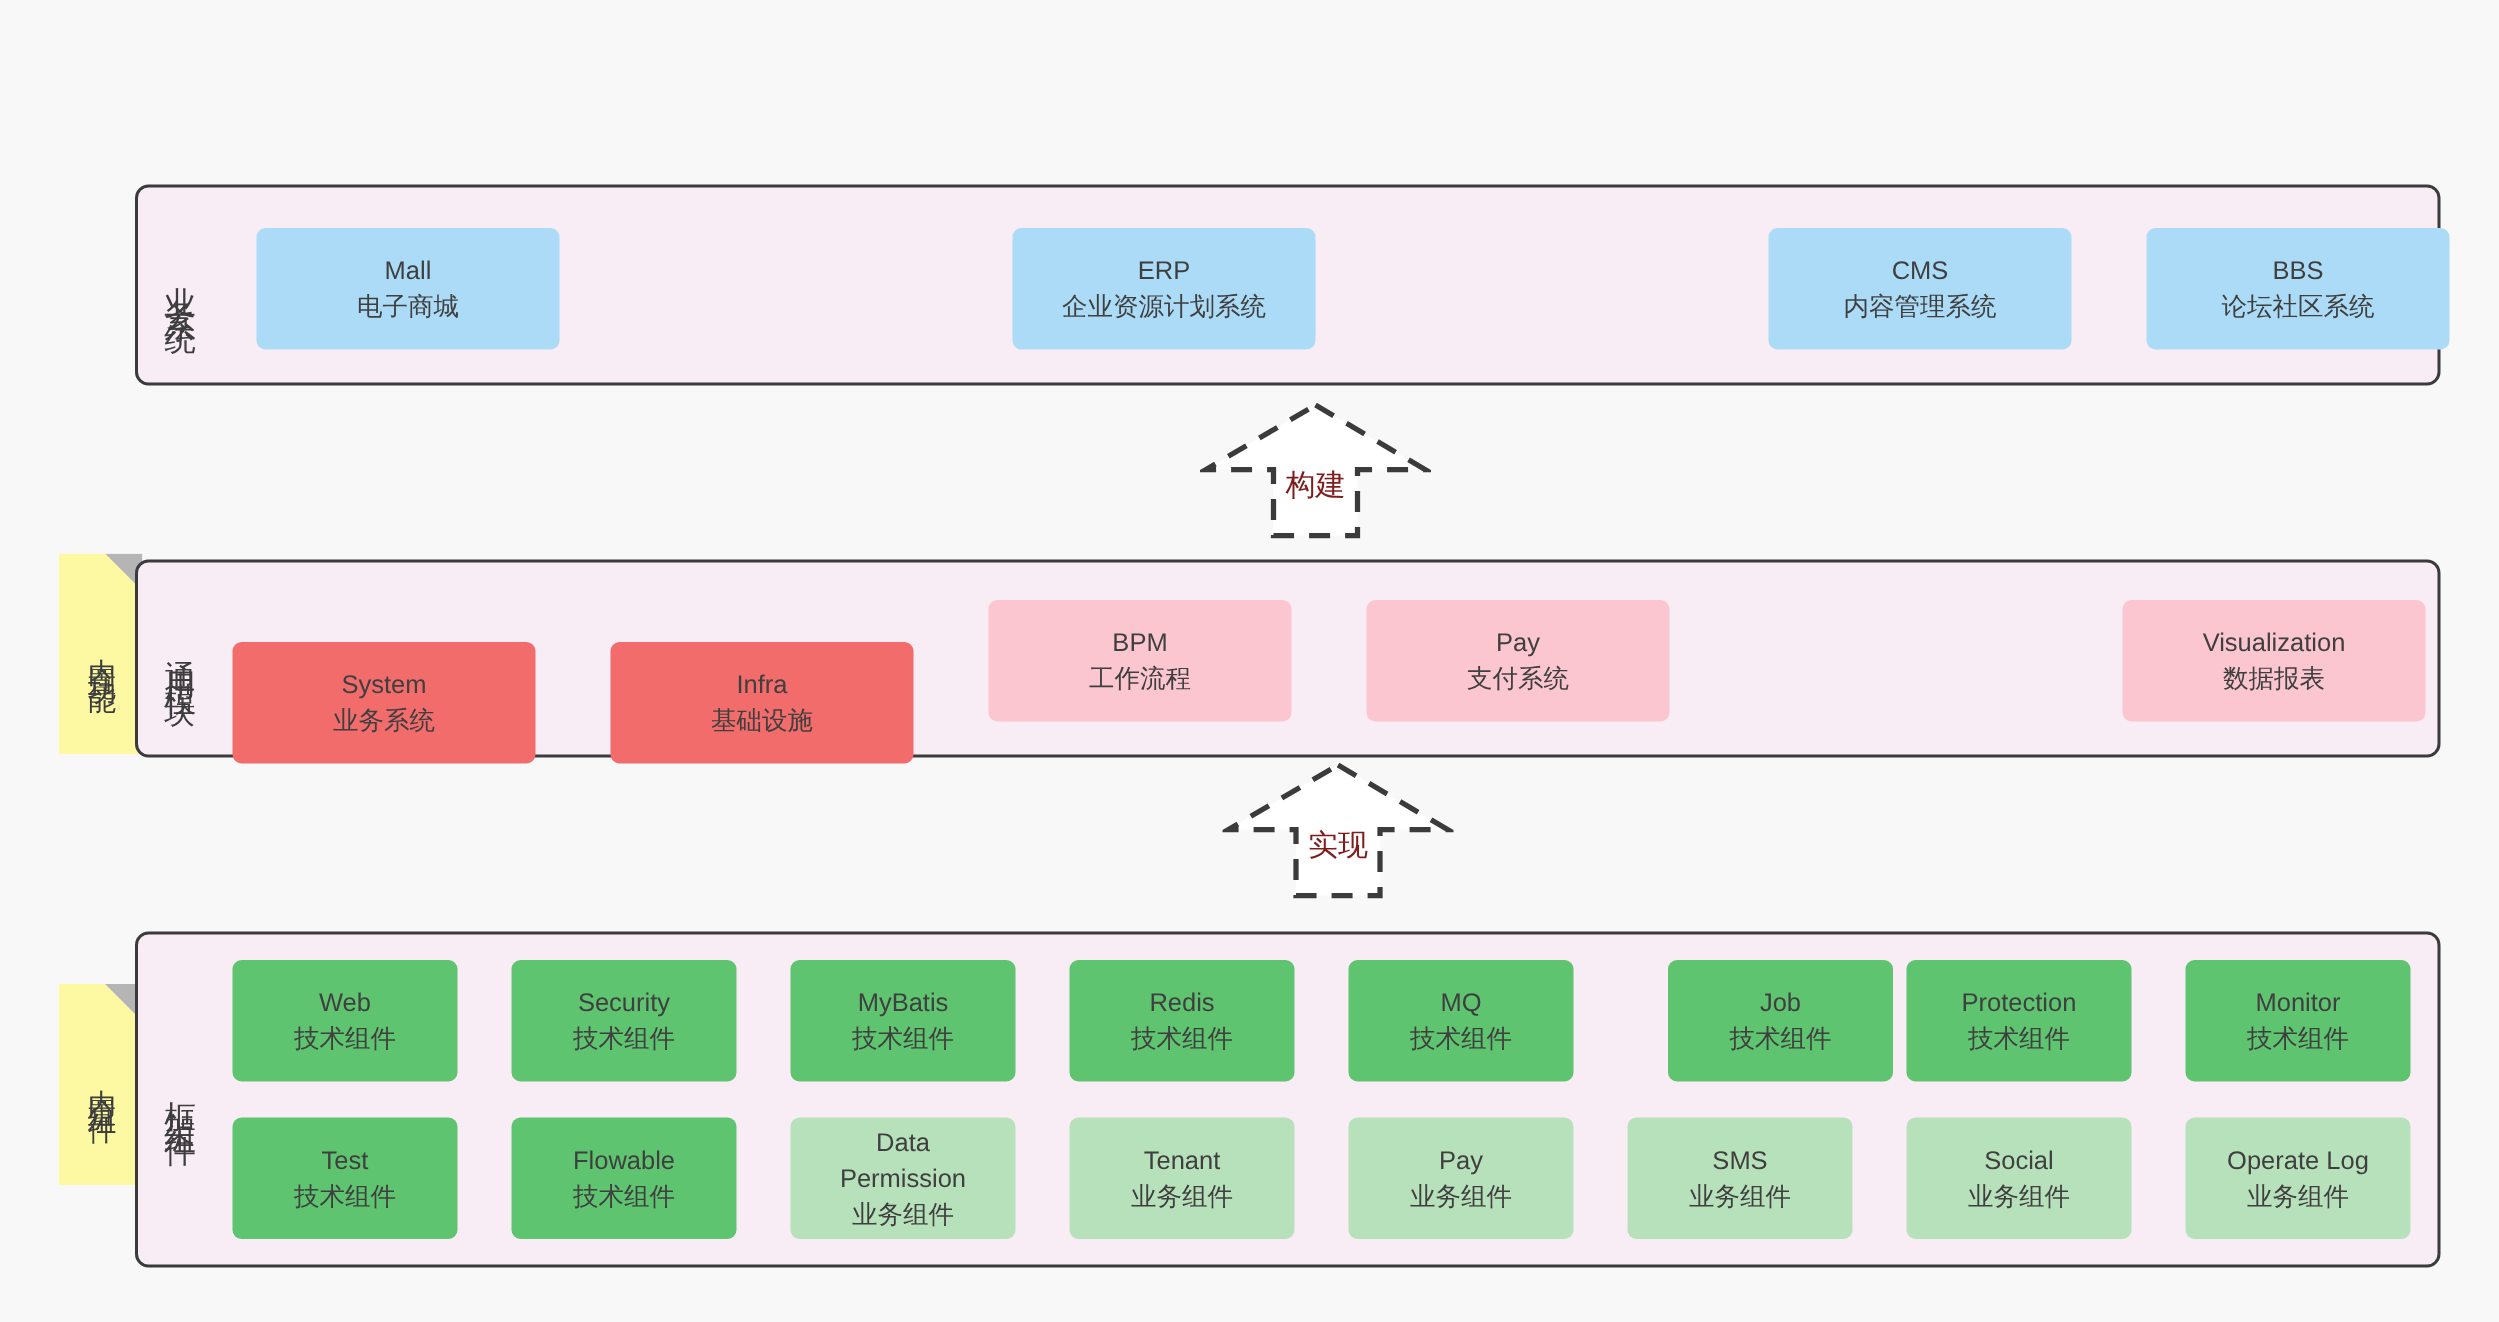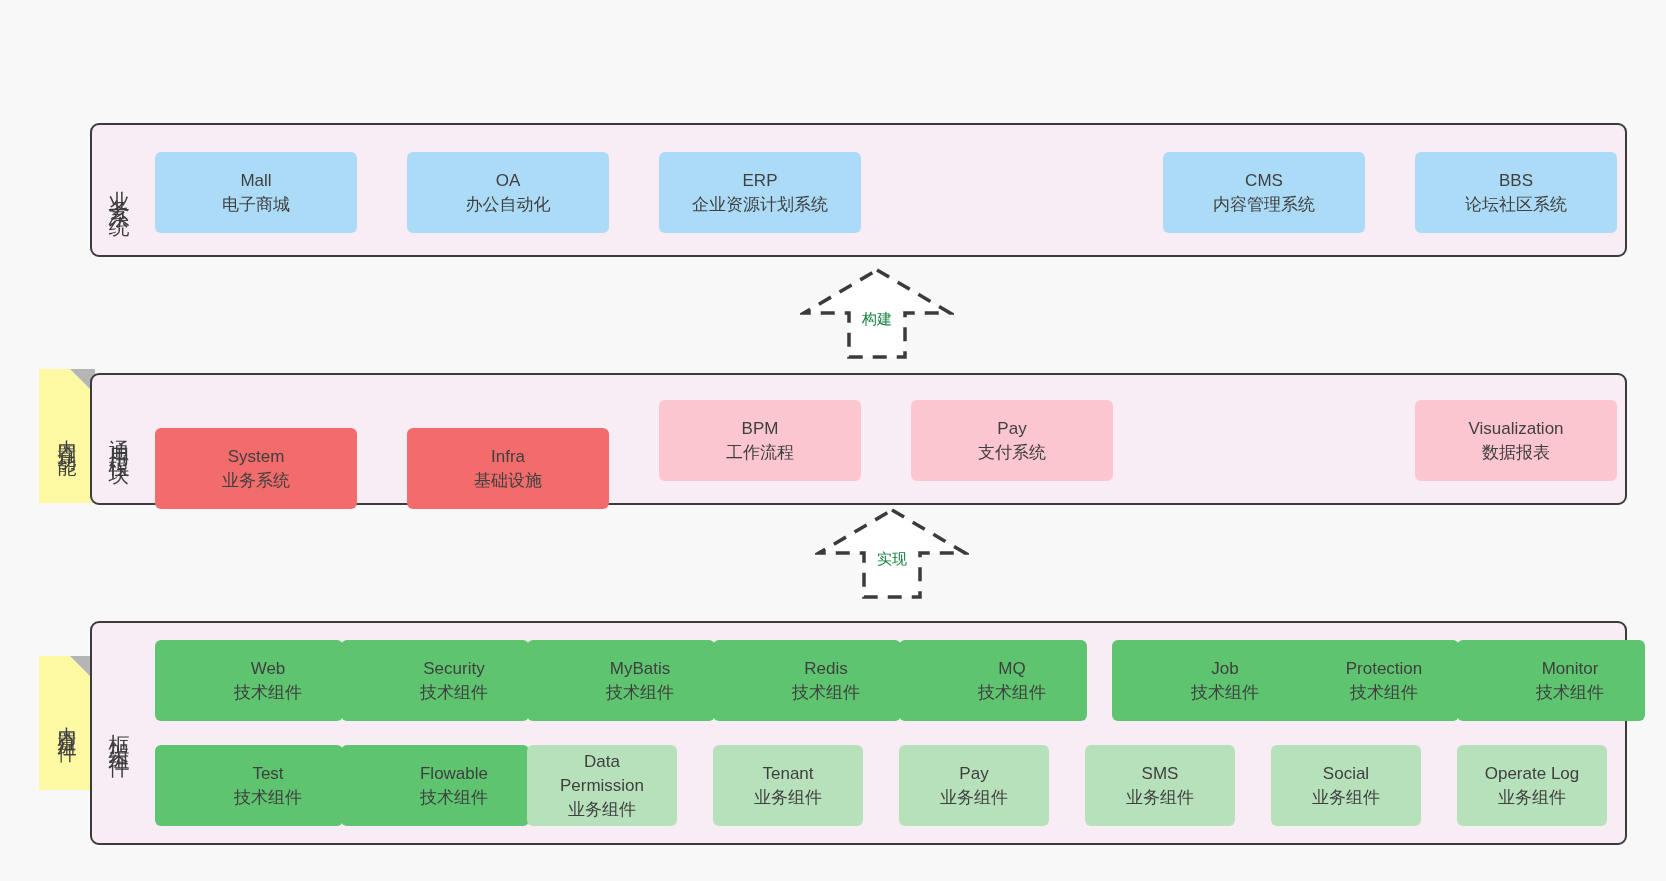--- a/index.html
+++ b/index.html
@@ -16,63 +16,59 @@
   .v-label{position:absolute;left:6px;top:0;bottom:0;width:42px;
            display:flex;align-items:center;justify-content:center;
            writing-mode:vertical-rl;text-orientation:upright;
            font-size:21px;letter-spacing:8px;color:#3d3d3d;}
 
   
   .box{position:absolute;height:81px;border-radius:6px;
        display:flex;flex-direction:column;align-items:center;justify-content:center;
        text-align:center;font-size:17px;line-height:24px;color:#3f3f3f;}
   .box-name{white-space:pre-line;}
-  .row1{top:25px;} .panel-business .row1{top:27px;}
+  .row1{top:25px;} .panel-business .row1{top:27px;margin-left:16px;}
   .w202{width:202px;} .w150{width:150px;}
   .blue{background:#abdbf6;}
   .red{background:#f26c6c;margin-top:28px;}
   .pink{background:#fbc6cf;}
-  .green{background:#5ec46f;padding-left:38px;}
+  .green{background:#5ec46f;}
   .lightgreen{background:#b7e1bb;}
   .crow1{top:17px;} .crow2{top:122px;}
 
   
   .note{position:absolute;left:39px;width:56px;height:134px;background:#fdf9a3;z-index:1;
         clip-path:polygon(0 0,calc(100% - 25px) 0,100% 25px,100% 100%,0 100%);
         display:flex;align-items:center;justify-content:center;}
   .note-fold{position:absolute;left:70px;width:25px;height:25px;background:#b5b5b5;z-index:1;
              clip-path:polygon(0 0,100% 0,100% 100%);}
   .note-text{writing-mode:vertical-rl;text-orientation:upright;font-size:19px;
              letter-spacing:6px;color:#3d3d3d;}
   .note-modules,.fold-modules{top:369px;}
   .note-components,.fold-components{top:656px;}
 
   
   .arrow{position:absolute;width:154px;height:94px;z-index:1;}
   .arrow svg{display:block;}
   .arrow-label{position:absolute;left:50%;top:44px;transform:translateX(-50%);
-               font-size:15px;color:#15803d;white-space:nowrap;}
+               font-size:20px;color:#7f1d1d;white-space:nowrap;}
   .arrow-build{left:800px;top:266px;}
   .arrow-implement{left:815px;top:506px;}
 </style>
 </head>
 <body>
 
 <div class="canvas">
 
   <div class="panel panel-business">
     <div class="v-label">业务系统</div>
     <div class="box blue row1 w202" style="left:63px">
       <div class="box-name">Mall</div>
       <div class="box-desc">电子商城</div>
     </div>
-    <div class="box blue row1 w202" style="left:315px">
-      <div class="box-name">OA</div>
-      <div class="box-desc">办公自动化</div>
-    </div>
     <div class="box blue row1 w202" style="left:567px">
       <div class="box-name">ERP</div>
       <div class="box-desc">企业资源计划系统</div>
     </div>
     <div class="box blue row1 w202" style="left:1071px">
       <div class="box-name">CMS</div>
       <div class="box-desc">内容管理系统</div>
     </div>
     <div class="box blue row1 w202" style="left:1323px">
       <div class="box-name">BBS</div>

